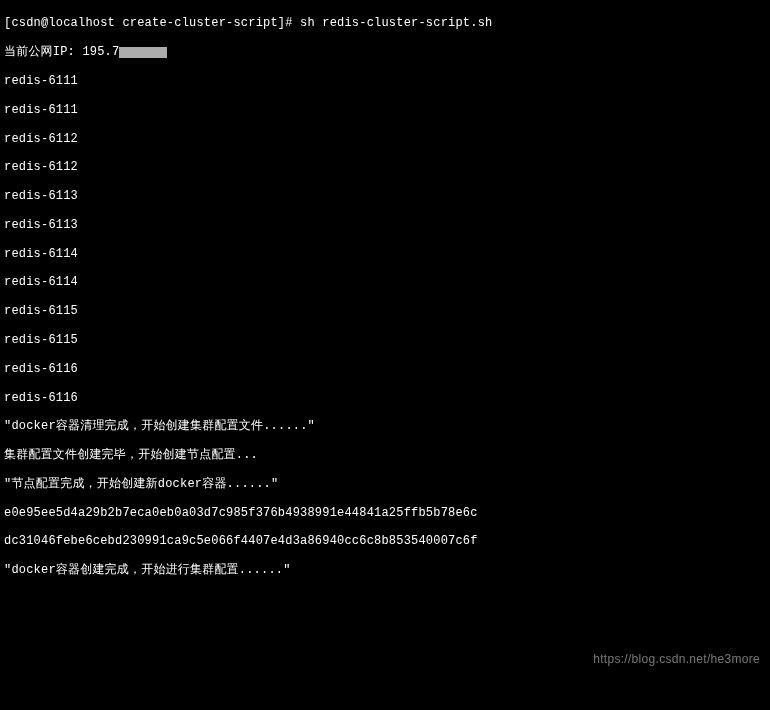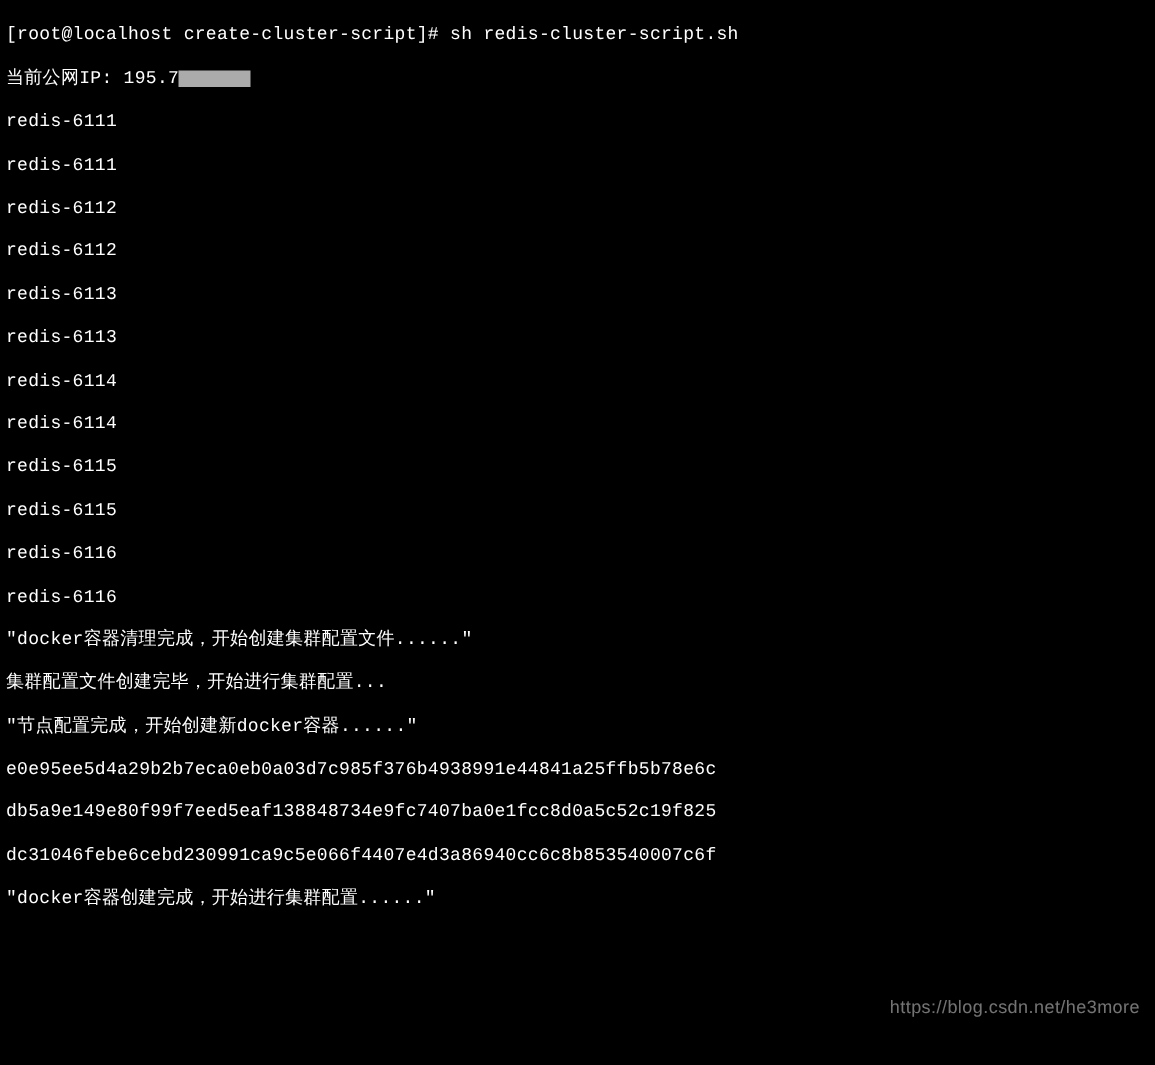--- a/index.html
+++ b/index.html
@@ -23,57 +23,56 @@
       white-space: pre;
       letter-spacing: 0.2px;
     }
     .line {
       display: block;
       min-height: 14px;
     }
     .watermark {
       position: absolute;
       right: 10px;
-      bottom: 32px;
+      bottom: 44px;
       color: rgba(255,255,255,0.45);
       font-family: Arial, sans-serif;
       font-size: 12px;
       letter-spacing: 0.3px;
     }
     .masked {
       background: #ababab;
       color: #ababab;
       display: inline-block;
       height: 11px;
       vertical-align: middle;
     }
   </style>
 </head>
 <body>
 
 <div class="terminal">
-<span class="line">[root@localhost create-cluster-script]# sh redis-cluster-script.sh</span>
+<span class="line">[csdn@localhost create-cluster-script]# sh redis-cluster-script.sh</span>
 <span class="line"><span>当前公网IP: 195.7</span><span class="masked" style="width:48px;"> </span></span>
 <span class="line">redis-6111</span>
 <span class="line">redis-6111</span>
 <span class="line">redis-6112</span>
 <span class="line">redis-6112</span>
 <span class="line">redis-6113</span>
 <span class="line">redis-6113</span>
 <span class="line">redis-6114</span>
 <span class="line">redis-6114</span>
 <span class="line">redis-6115</span>
 <span class="line">redis-6115</span>
 <span class="line">redis-6116</span>
 <span class="line">redis-6116</span>
 <span class="line">"docker容器清理完成，开始创建集群配置文件......"</span>
-<span class="line">集群配置文件创建完毕，开始进行集群配置...</span>
+<span class="line">集群配置文件创建完毕，开始创建节点配置...</span>
 <span class="line">"节点配置完成，开始创建新docker容器......"</span>
 <span class="line">e0e95ee5d4a29b2b7eca0eb0a03d7c985f376b4938991e44841a25ffb5b78e6c</span>
-<span class="line">db5a9e149e80f99f7eed5eaf138848734e9fc7407ba0e1fcc8d0a5c52c19f825</span>
 <span class="line">dc31046febe6cebd230991ca9c5e066f4407e4d3a86940cc6c8b853540007c6f</span>
 <span class="line">"docker容器创建完成，开始进行集群配置......"</span>
 
 
 
 
 
 
 
 

